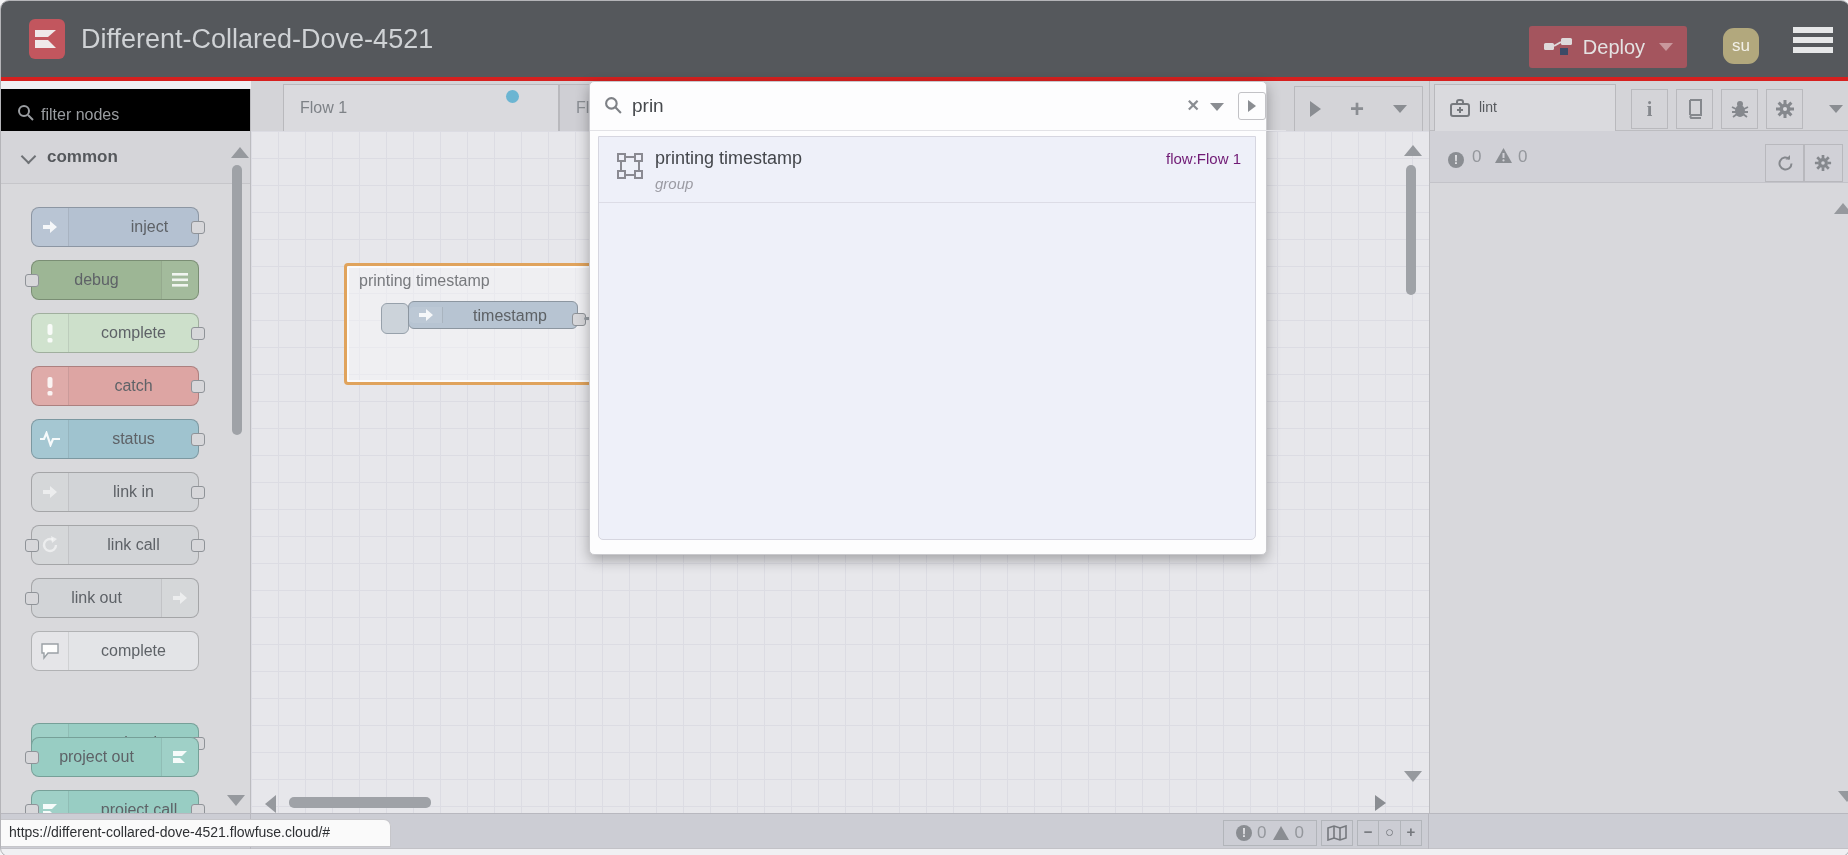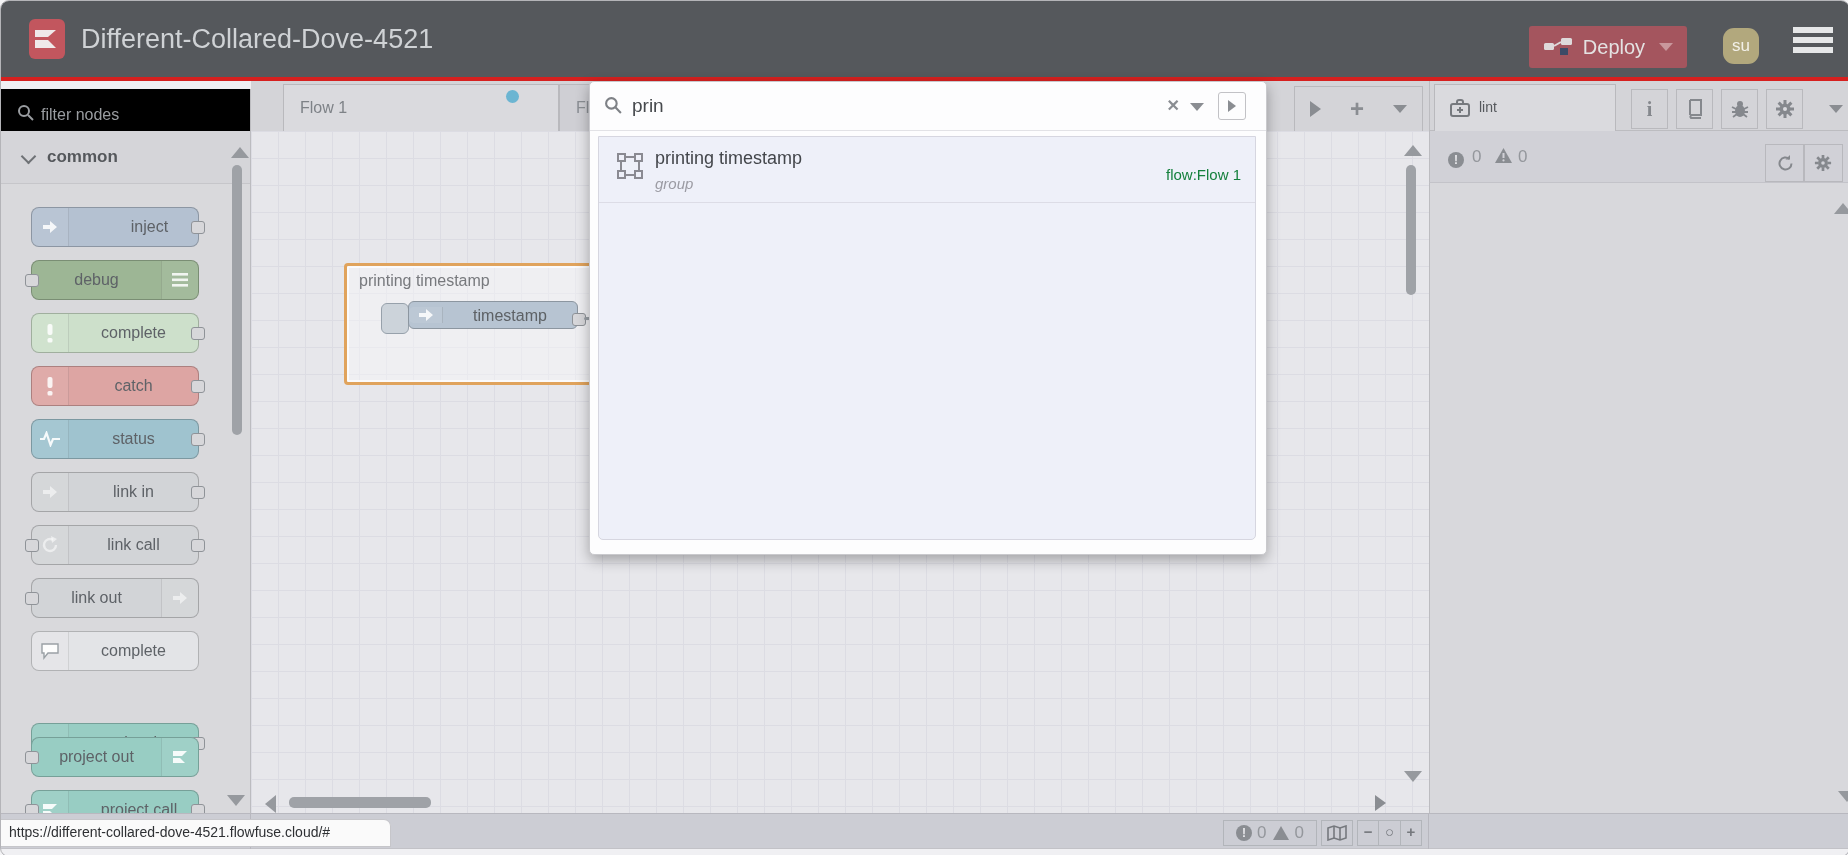--- a/index.html
+++ b/index.html
@@ -72,34 +72,34 @@
   #ts-wire{position:absolute;left:333px;top:186px;width:22px;height:3px;background:#9aa0a6;border-radius:2px;}
   .cv-scroll-up{left:1153px;top:14px;} .cv-scroll-dn{left:1153px;top:640px;}
   #cv-vthumb{left:1155px;top:34px;width:10px;height:130px;background:#9fa2a7;border-radius:5px;}
   .cv-scroll-left{left:14px;top:664px;width:0;height:0;border-top:9px solid transparent;border-bottom:9px solid transparent;border-right:11px solid #96999e;}
   .cv-scroll-right{left:1124px;top:664px;}
   #cv-hthumb{left:38px;top:666px;width:142px;height:11px;background:#9fa2a7;border-radius:5px;}
 
   
   #search-dialog{left:588px;top:80px;width:676px;height:472px;background:#fdfdfe;border:1px solid #c9c9cd;border-radius:5px;
       box-shadow:0 5px 14px rgba(0,0,0,.30);z-index:50;}
-  #search-row{position:absolute;left:0;top:0;width:100%;height:48px;border-bottom:1px solid #e2e2e6;}
+  #search-row{position:absolute;left:0;top:0;width:100%;height:48px;border-bottom:1px solid #e2e2e6;padding-left:20px;}
   #search-input{position:absolute;left:40px;top:8px;width:520px;height:30px;border:0;outline:none;background:transparent;
       font-size:19px;color:#46494d;font-family:"Liberation Sans",sans-serif;}
   #search-clear{position:absolute;right:86px;top:14px;font-size:16px;font-weight:bold;color:#8a8d92;}
   #search-caret{position:absolute;right:62px;top:21px;}
   #search-expand{position:absolute;right:20px;top:10px;width:26px;height:26px;border:1px solid #c2c2c6;border-radius:3px;
       display:flex;align-items:center;justify-content:center;}
   #search-expand .tri{width:0;height:0;border-top:6px solid transparent;border-bottom:6px solid transparent;border-left:8px solid #8a8d92;}
   #result-list{position:absolute;left:8px;top:54px;width:658px;height:404px;background:#eef0f9;border:1px solid #d6d6e0;
       border-radius:0 0 5px 5px;box-sizing:border-box;}
   #result-row{position:absolute;left:0;top:0;width:100%;height:66px;border-bottom:1px solid #dcdce6;box-sizing:border-box;}
   #result-icon{position:absolute;left:18px;top:16px;}
   #result-title{position:absolute;left:56px;top:11px;font-size:18px;color:#43464b;}
-  #result-flow{position:absolute;right:14px;top:29px;font-size:15px;color:#15803d;}
+  #result-flow{position:absolute;right:14px;top:13px;font-size:15px;color:#701a75;}
   #result-sub{position:absolute;left:56px;top:38px;font-size:15px;font-style:italic;color:#9b9ba3;}
 
   
   #sidebar-head{left:1428px;top:80px;width:420px;height:50px;background:#d4d4d8;border-left:1px solid #bcbcc0;border-bottom:1px solid #bcbcc0;box-sizing:border-box;}
   #lint-tab{position:absolute;left:4px;top:3px;width:182px;height:47px;background:#dadade;border:1px solid #b9b9bd;border-bottom:0;box-sizing:border-box;}
   #lint-tab .tabtxt{position:absolute;left:44px;top:0;line-height:44px;font-size:14px;color:#55585c;}
   #lint-tab .micon{position:absolute;left:14px;top:13px;}
   .sb-btn{position:absolute;top:8px;width:35px;height:38px;border:1px solid #b9b9bd;display:flex;align-items:center;justify-content:center;color:#85888d;}
   #sb-caret{position:absolute;left:399px;top:24px;}
   #lint-toolbar{left:1428px;top:130px;width:420px;height:52px;background:#d1d1d7;border-left:1px solid #bcbcc0;border-bottom:1px solid #c3c3c9;box-sizing:border-box;}

